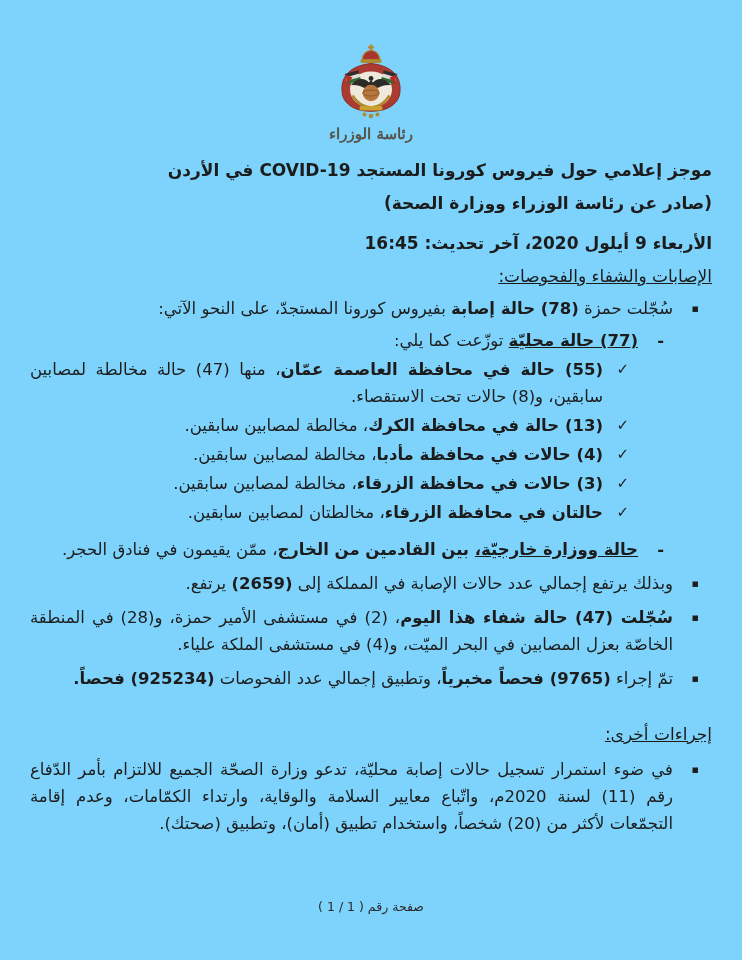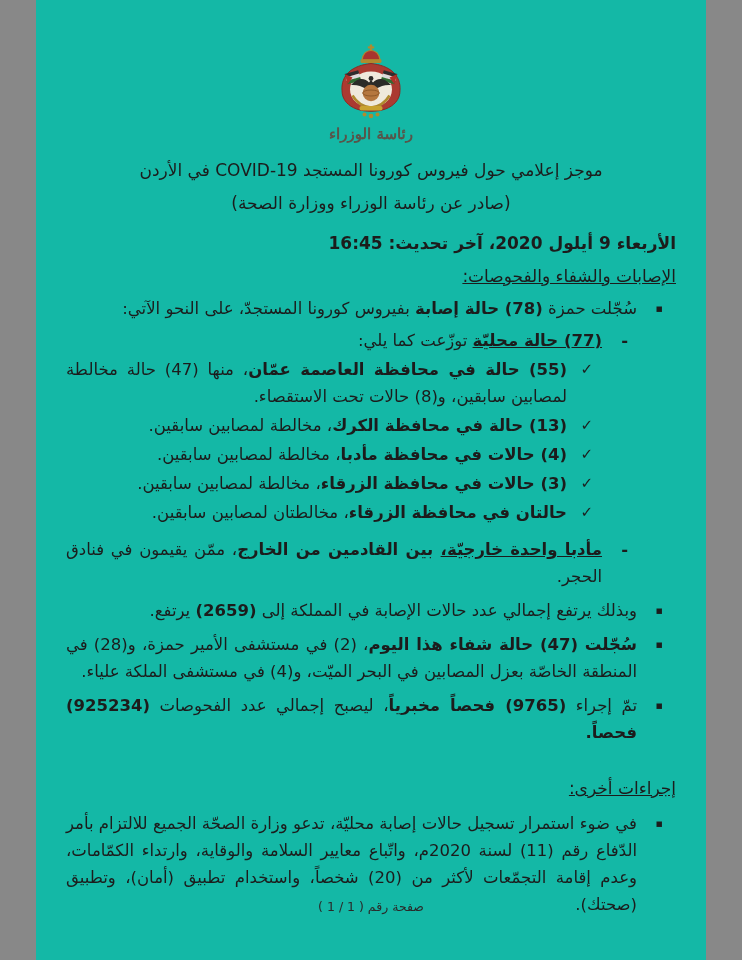--- a/index.html
+++ b/index.html
@@ -1,29 +1,29 @@
 <!DOCTYPE html>
 <html lang="ar" dir="rtl"><head>
 <meta charset="utf-8">
 <style>
   html,body { margin:0; padding:0; background:#888; }
   .page {
-    width:670px; height:960px; margin:0 auto; background:#14b8a6;
+    width:742px; height:960px; margin:0 auto; background:#7dd3fc;
     direction:rtl; position:relative; box-sizing:border-box;
     padding:44px 30px 0 30px; color:#1c1c1c;
     font-family:"DejaVu Sans", sans-serif;
     overflow:hidden;
   }
   .logo { text-align:center; }
   .logo svg { display:block; margin:0 auto; }
   .logo-text {
     font-family:"DejaVu Serif", serif; font-weight:bold;
     font-size:15px; color:#57554a; margin-top:1px; letter-spacing:1px;
   }
-  .title1, .title2 { text-align:center; font-weight:normal; font-size:17px; line-height:24px; }
+  .title1, .title2 { font-weight:bold; font-size:17px; line-height:24px; }
   .title1 { margin-top:15px; }
   .title2 { margin-top:9px; }
   .dateline { text-align:right; font-weight:bold; font-size:17px; line-height:24px; margin-top:16px; }
   .sec-heading {
     font-weight:normal; font-size:17px; line-height:24px;
     text-decoration:underline; margin-top:9px;
   }
   .sec-heading.second { margin-top:30px; }
   .li { display:flex; font-size:16.5px; line-height:27px; margin-top:5px; }
   .li .marker { flex:0 0 26px; text-align:right; white-space:pre; }
@@ -118,33 +118,33 @@
   <div class="li lvl3">
     <span class="marker check">✓</span>
     <span class="t"><span class="b">(3) حالات في محافظة الزرقاء</span><span>، مخالطة لمصابين سابقين.</span></span>
   </div>
   <div class="li lvl3">
     <span class="marker check">✓</span>
     <span class="t"><span class="b">حالتان في محافظة الزرقاء</span><span>، مخالطتان لمصابين سابقين.</span></span>
   </div>
   <div class="li lvl2 gap-md">
     <span class="marker dash">-</span>
-    <span class="t"><span class="b u">مأدبا واحدة خارجيّة،</span><span class="b"> </span><span class="b">بين القادمين من الخارج</span><span>، ممّن يقيمون في فنادق الحجر.</span></span>
+    <span class="t"><span class="b u">حالة ووزارة خارجيّة،</span><span class="b"> </span><span class="b">بين القادمين من الخارج</span><span>، ممّن يقيمون في فنادق الحجر.</span></span>
   </div>
   <div class="li lvl1 gap-sm">
     <span class="marker sq">▪</span>
     <span class="t"><span>وبذلك يرتفع إجمالي عدد حالات الإصابة في المملكة إلى </span><span class="b">(2659)</span><span> يرتفع.</span></span>
   </div>
   <div class="li lvl1 gap-sm">
     <span class="marker sq">▪</span>
     <span class="t"><span class="b">سُجّلت (47) حالة شفاء هذا اليوم</span><span>، (2) في مستشفى الأمير حمزة، و(28) في المنطقة الخاصّة بعزل المصابين في البحر الميّت، و(4) في مستشفى الملكة علياء.</span></span>
   </div>
   <div class="li lvl1 gap-sm">
     <span class="marker sq">▪</span>
-    <span class="t"><span>تمّ إجراء </span><span class="b">(9765) فحصاً مخبرياً</span><span>، ليصبح إجمالي عدد الفحوصات </span><span class="b">(925234) فحصاً.</span></span>
+    <span class="t"><span>تمّ إجراء </span><span class="b">(9765) فحصاً مخبرياً</span><span>، وتطبيق إجمالي عدد الفحوصات </span><span class="b">(925234) فحصاً.</span></span>
   </div>
 
   <div class="sec-heading second">إجراءات أخرى:</div>
 
   <div class="li lvl1 gap-md">
     <span class="marker sq">▪</span>
     <span class="t"><span>في ضوء استمرار تسجيل حالات إصابة محليّة، تدعو وزارة الصحّة الجميع للالتزام بأمر الدّفاع رقم (11) لسنة 2020م، واتّباع معايير السلامة والوقاية، وارتداء الكمّامات، وعدم إقامة التجمّعات لأكثر من (20) شخصاً، واستخدام تطبيق (أمان)، وتطبيق (صحتك).</span></span>
   </div>
 
   <div class="footer">صفحة رقم ( 1 / 1 )</div>

